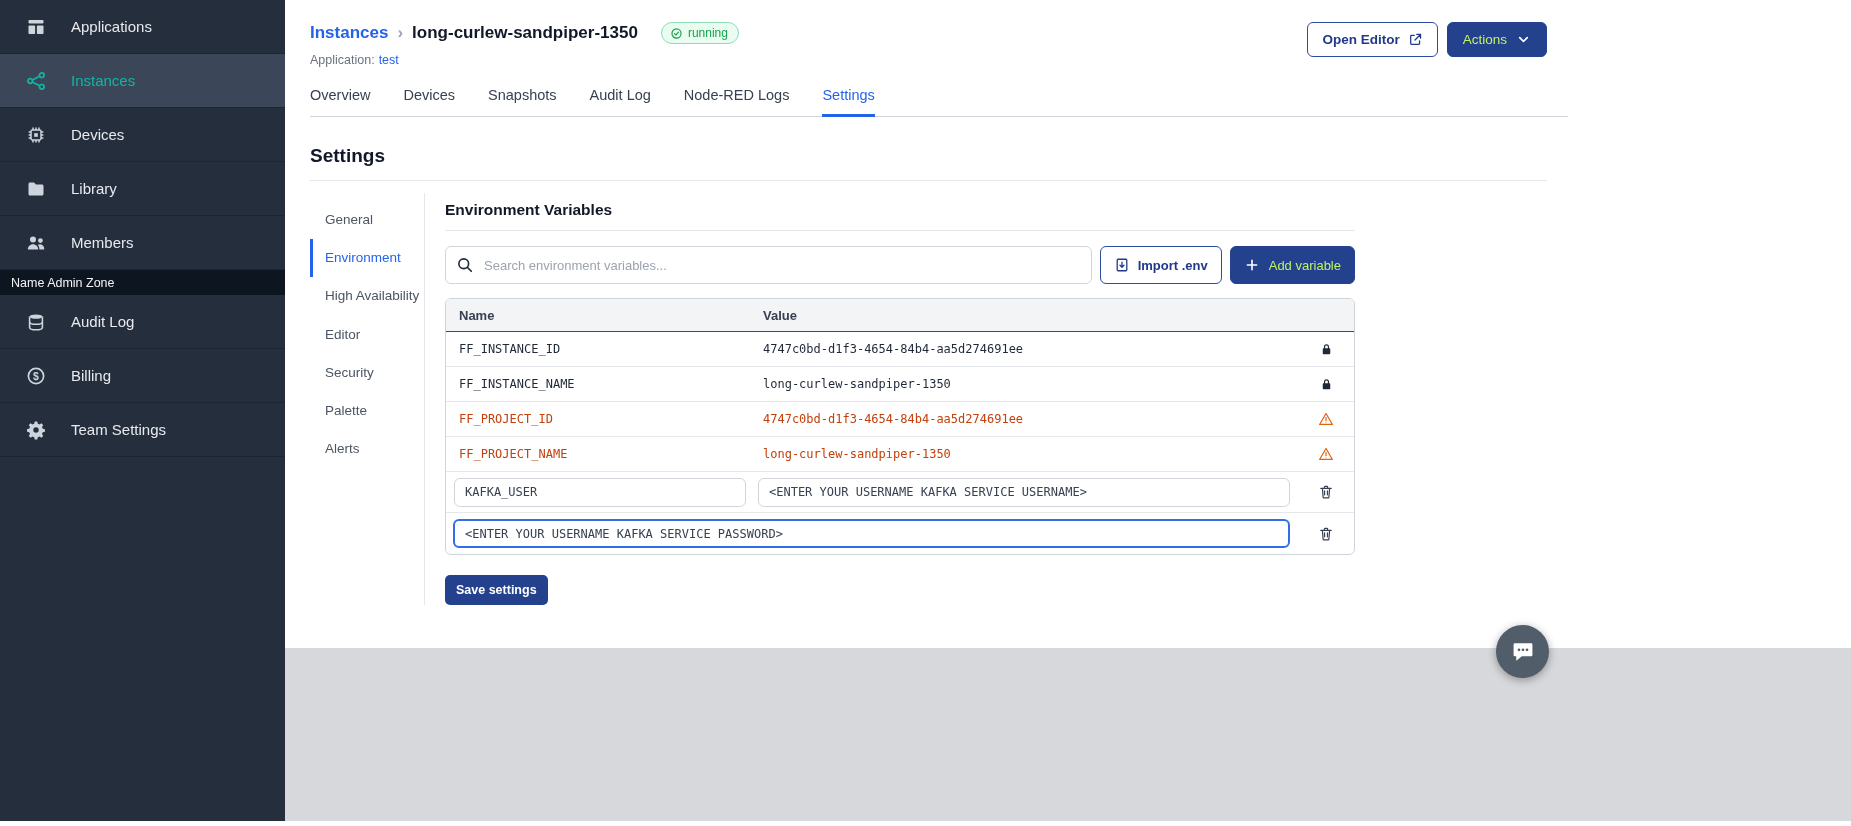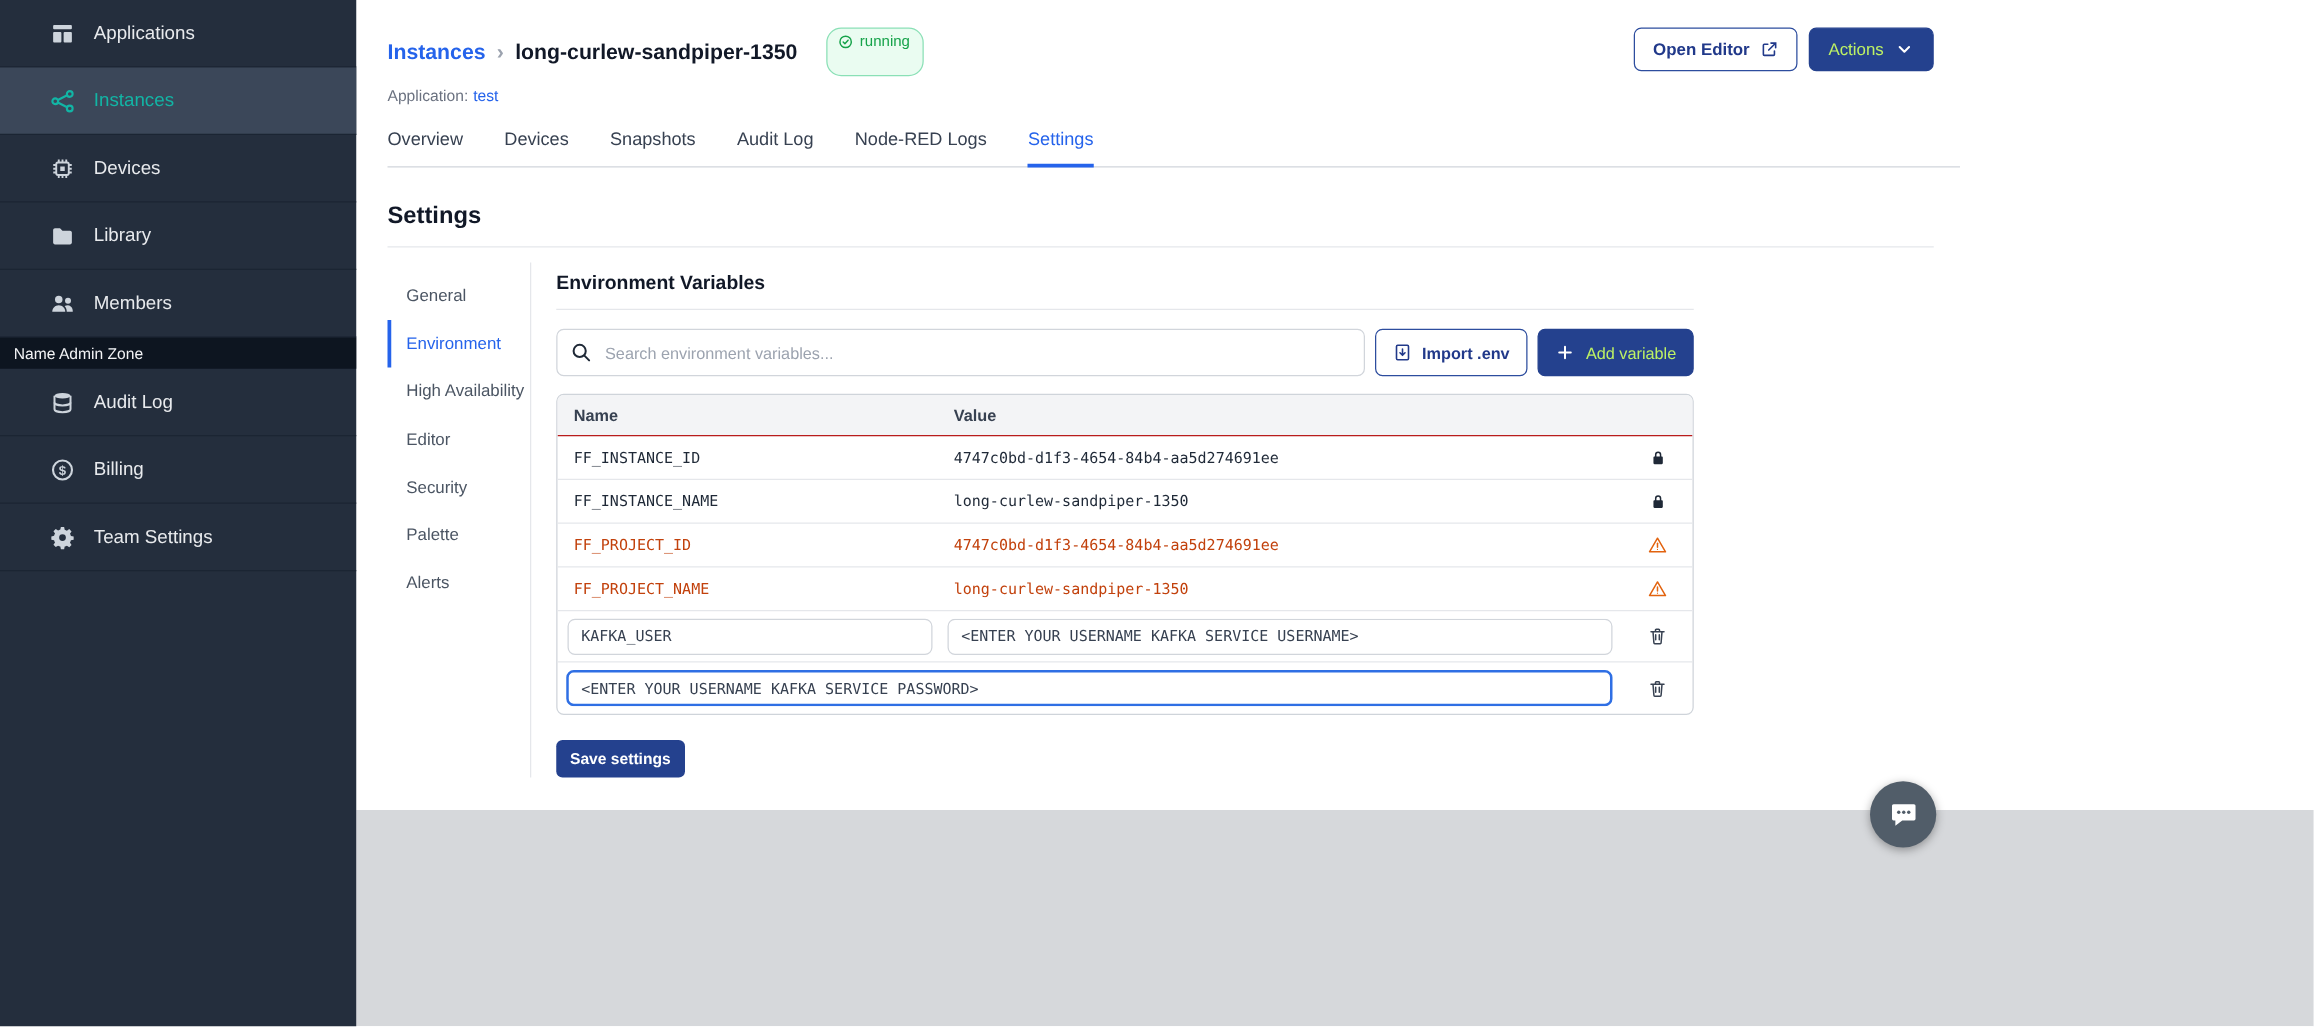--- a/index.html
+++ b/index.html
@@ -10,38 +10,38 @@
   button{font-family:inherit;cursor:pointer;background:none;border:none;}
 
   .i{display:inline-flex;align-items:center;justify-content:center;flex:none;}
   .i svg{width:100%;height:100%;display:block;}
   .i13{width:13px;height:13px;} .i15{width:15px;height:15px;}
   .i16{width:16px;height:16px;} .i18{width:18px;height:18px;}
   .i20{width:20px;height:20px;} .i24{width:26px;height:26px;}
 
   
   .sidebar{position:absolute;left:0;top:0;width:285px;height:821px;background:#242e3d;z-index:2;}
-  .side-item{display:flex;align-items:center;gap:15px;height:54px;padding-left:40px;
+  .side-item{display:flex;align-items:center;gap:25px;height:54px;padding-left:26px;
              color:#e8eaed;font-size:15px;border-bottom:1px solid #1b2533;cursor:pointer;}
   .side-item .i{color:#cdd4dc;}
   .side-item.active{background:#3b4759;color:#12b5a5;}
   .side-item.active .i{color:#12b5a5;}
   .side-section{height:25px;background:#0d1520;color:#f3f4f6;font-size:12.5px;
                 display:flex;align-items:center;padding-left:11px;}
 
   
   .main{position:absolute;left:285px;top:0;width:1566px;height:648px;background:#fff;
         padding:22px 0 0 25px;overflow:hidden;}
   .header-row{display:flex;align-items:flex-start;width:1237px;}
   .bc-row{display:flex;align-items:center;gap:9px;}
   .bc-link{color:#2563eb;font-weight:bold;font-size:17px;}
   .bc-sep{color:#9ca3af;font-size:17px;font-weight:bold;}
   .bc-title{color:#111827;font-weight:bold;font-size:17px;}
   .badge{display:inline-flex;align-items:center;gap:5px;background:#eafcf1;border:1px solid #8ae0b6;
-         color:#16a34a;font-size:12px;border-radius:12px;padding:3px 10px 20px 8px;margin-left:14px;}
+         color:#16a34a;font-size:12px;border-radius:12px;padding:3px 10px 3px 8px;margin-left:14px;}
   .badge .i{color:#16a34a;}
   .app-row{margin-top:9px;font-size:12.5px;color:#6b7280;}
   .app-link{color:#2563eb;margin-left:4px;}
   .hdr-buttons{margin-left:auto;display:flex;gap:9px;}
   .btn-outline{display:inline-flex;align-items:center;gap:8px;background:#fff;border:1.5px solid #2d4d9e;
                color:#21398a;font-weight:bold;font-size:13.5px;border-radius:6px;padding:9px 14px;}
   .btn-outline .i{color:#21398a;}
   .btn-navy{display:inline-flex;align-items:center;gap:9px;background:#24418e;border:1.5px solid #24418e;
             color:#bef264;font-weight:normal;font-size:13.5px;border-radius:6px;padding:9px 15px;}
   .btn-navy .i{color:#fff;}

